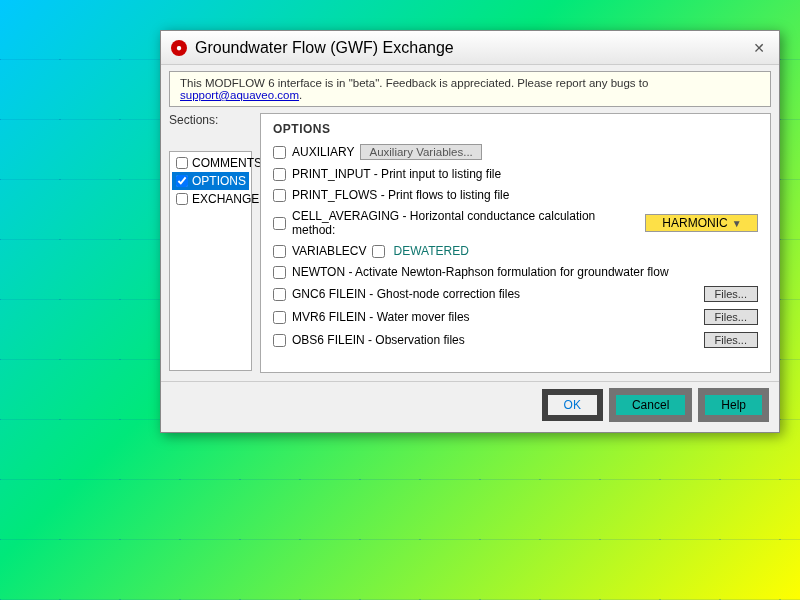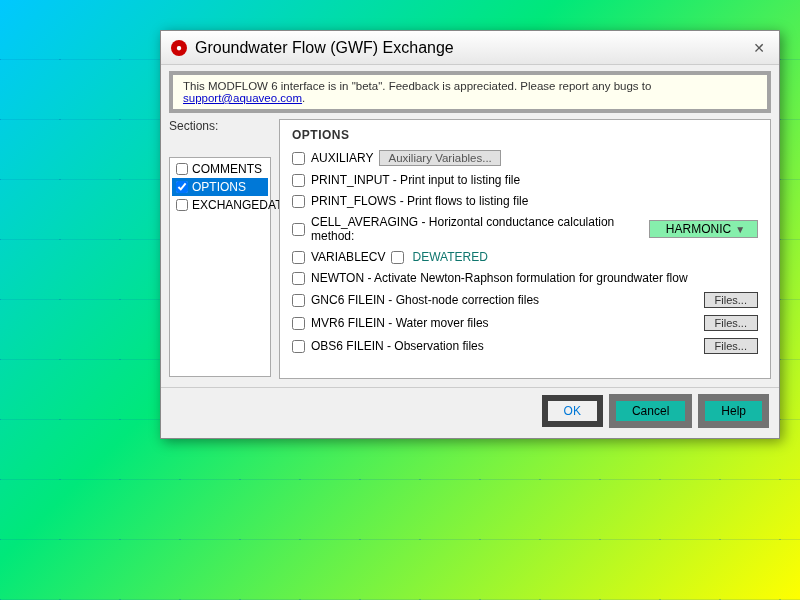--- a/index.html
+++ b/index.html
@@ -79,40 +79,40 @@
       align-items: center;
       justify-content: center;
       font-size: 14px;
       color: #555;
       border: none;
       background: none;
     }
 
     .beta-notice {
       background: #fffff0;
-      border: 4px solid #a3a3a3;
+      border: 1px solid #a3a3a3;
       padding: 5px 10px;
       font-size: 11.5px;
       color: #333;
       margin: 6px 8px;
     }
 
     .beta-notice a {
       color: #0000cc;
       text-decoration: underline;
     }
 
     .dialog-body {
       display: flex;
       padding: 0 8px 8px 8px;
       gap: 8px;
     }
 
     .sections-panel {
-      width: 102px;
+      width: 83px;
       flex-shrink: 0;
     }
 
     .sections-label {
       font-size: 12px;
       color: #333;
       margin-bottom: 4px;
     }
 
     .sections-list {
@@ -196,21 +196,21 @@
       border: 1px solid #404040;
       padding: 1px 10px;
       font-size: 11px;
       cursor: pointer;
       color: #333;
       margin-left: auto;
       text-align: right;
     }
 
     .dropdown {
-      background: #86efac;
+      background: #fde047;
       border: 1px solid #999;
       padding: 1px 16px;
       font-size: 12px;
       color: #000;
       display: flex;
       align-items: center;
       gap: 4px;
       cursor: pointer;
       min-width: 90px;
     }

